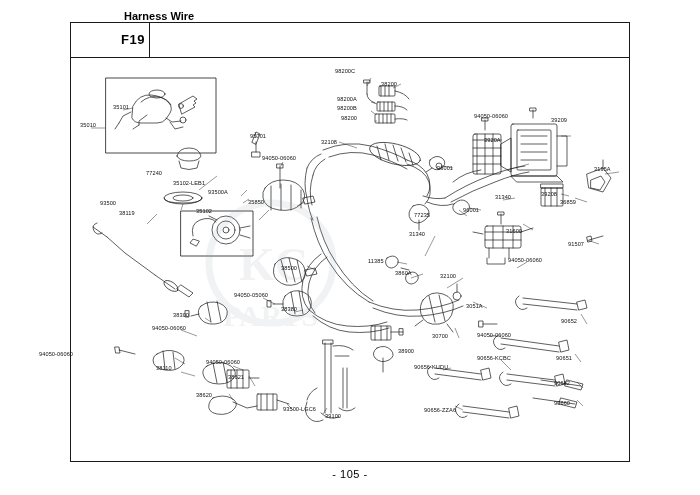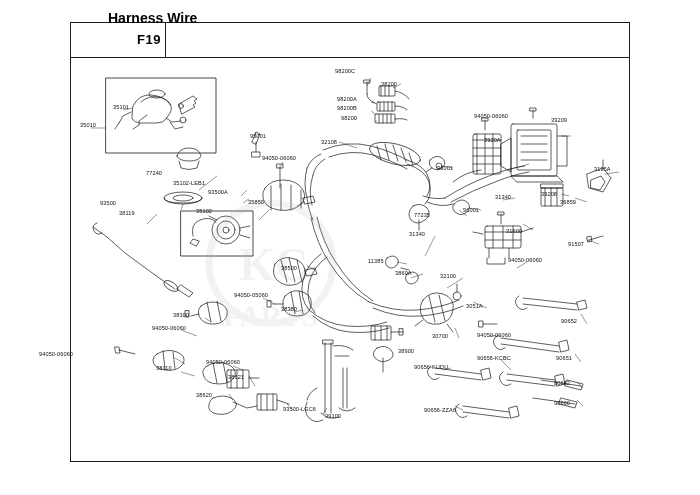--- a/index.html
+++ b/index.html
@@ -35,41 +35,41 @@
     position: absolute;
     left: 70px;
     top: 22px;
     width: 560px;
     height: 36px;
     border-bottom: 1px solid #1a1a1a;
     box-sizing: border-box;
   }
   .title-code-cell {
     position: absolute;
-    left: 16px;
+    left: 0;
     top: 0;
     width: 80px;
     height: 35px;
     border-right: 1px solid #1a1a1a;
     box-sizing: border-box;
     display: flex;
     align-items: center;
     justify-content: center;
     padding-left: 47px;
   }
   .title-code {
     font-size: 13px;
     font-weight: bold;
     letter-spacing: 0.5px;
   }
   .title-name {
     position: absolute;
-    left: 108px;
+    left: 124px;
     top: 10px;
-    font-size: 14px;
+    font-size: 11px;
     font-weight: bold;
   }
   
   .canvas {
     position: absolute;
     left: 71px;
     top: 58px;
     width: 558px;
     height: 403px;
     overflow: hidden;
@@ -482,14 +482,15 @@
     <span class="lbl" style="left:398px; top:348px;">38900</span>
     <span class="lbl" style="left:206px; top:359px;">94050-06060</span>
     <span class="lbl" style="left:39px;  top:351px;">94050-06060</span>
     <span class="lbl" style="left:156px; top:365px;">38110</span>
     <span class="lbl" style="left:228px; top:374px;">38621</span>
     <span class="lbl" style="left:196px; top:392px;">38620</span>
     <span class="lbl" style="left:283px; top:406px;">93500-LGC6</span>
     <span class="lbl" style="left:325px; top:413px;">39100</span>
   </div>
 
+  <div class="footer-page">- 105 -</div>
 
 </div>
 
 </body></html>

